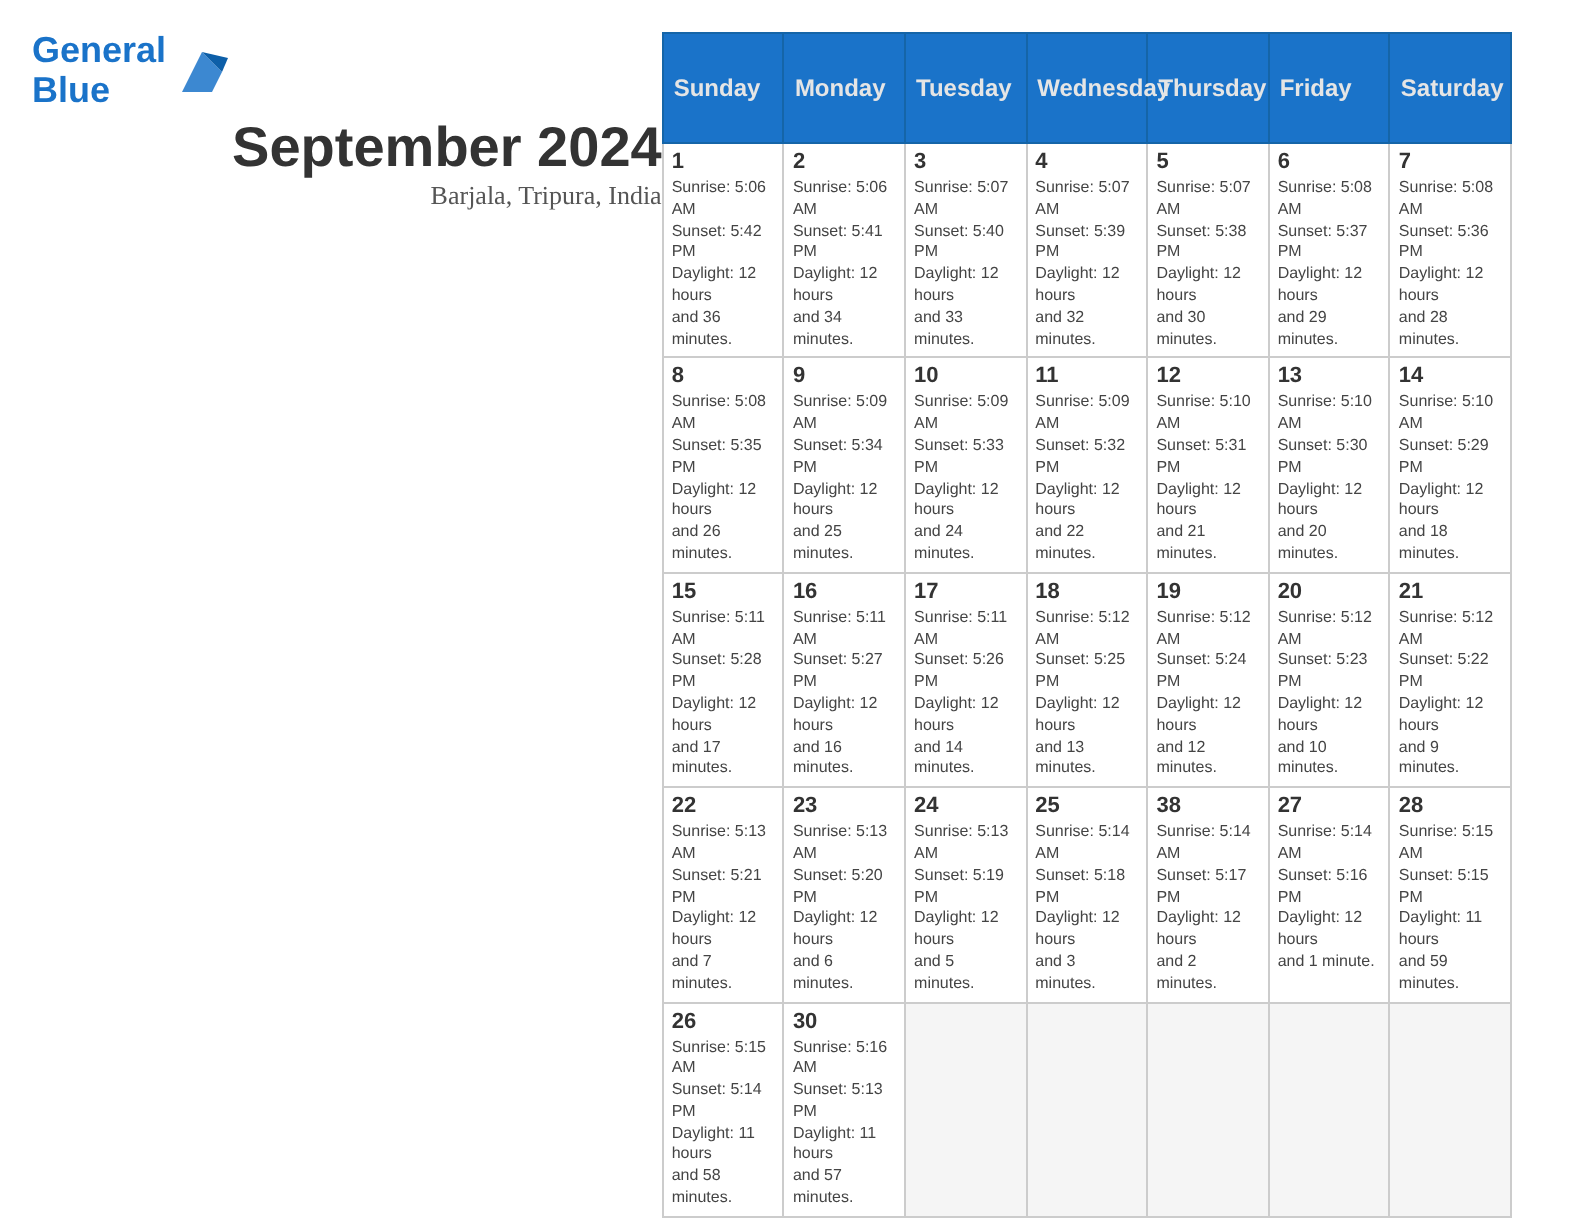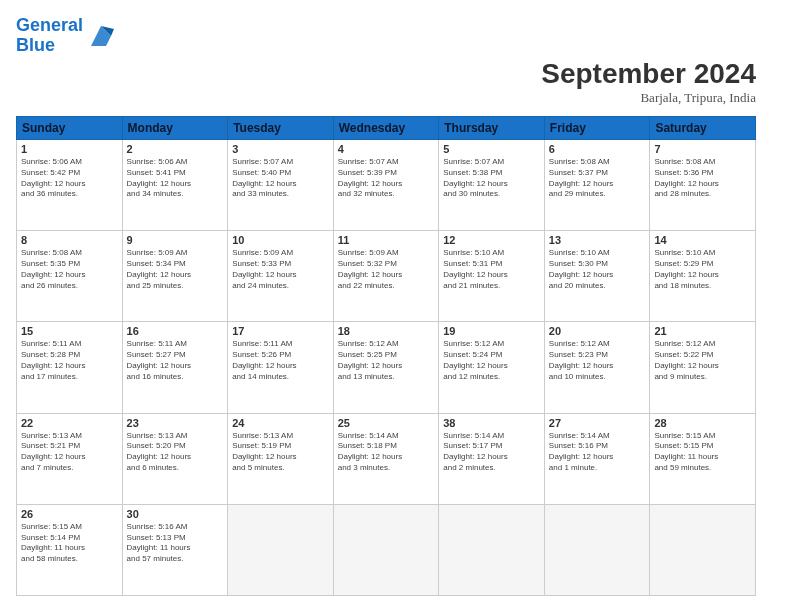--- a/index.html
+++ b/index.html
@@ -8,21 +8,21 @@
       background: #fff;
       width: 792px;
       height: 612px;
       overflow: hidden;
     }
     .page {
       width: 772px;
       height: 612px;
       padding: 16px;
       display: flex;
-      flex-direction: column;
+      flex-direction: row;
     }
     .header {
       display: flex;
       justify-content: space-between;
       align-items: flex-start;
       margin-bottom: 10px;
     }
     .logo {
       display: flex;
       align-items: center;
@@ -57,24 +57,24 @@
     }
     .calendar {
       flex: 1;
       border: 1px solid #ccc;
       border-collapse: collapse;
       width: 100%;
       table-layout: fixed;
     }
     .calendar th {
       background: #1a73c9;
-      color: #0f172a;
+      color: #e5e5e5;
       font-size: 12px;
       font-weight: bold;
-      padding: 4px 5px;
+      padding: 20px 5px;
       border: 1px solid #1565a8;
       text-align: left;
     }
     .calendar td {
       border: 1px solid #ccc;
       vertical-align: top;
       padding: 3px 4px;
       font-size: 8.5px;
       color: #333;
       height: 80px;

